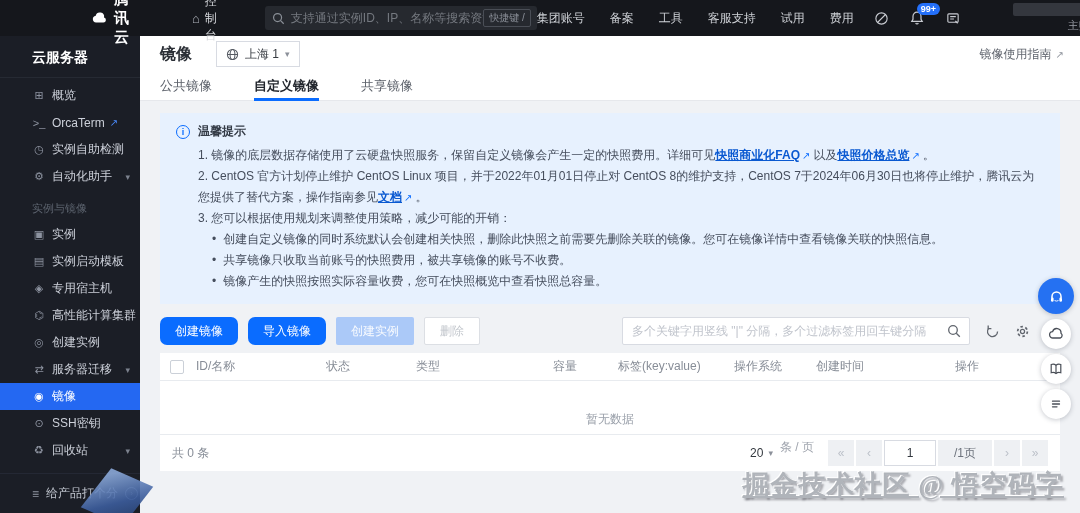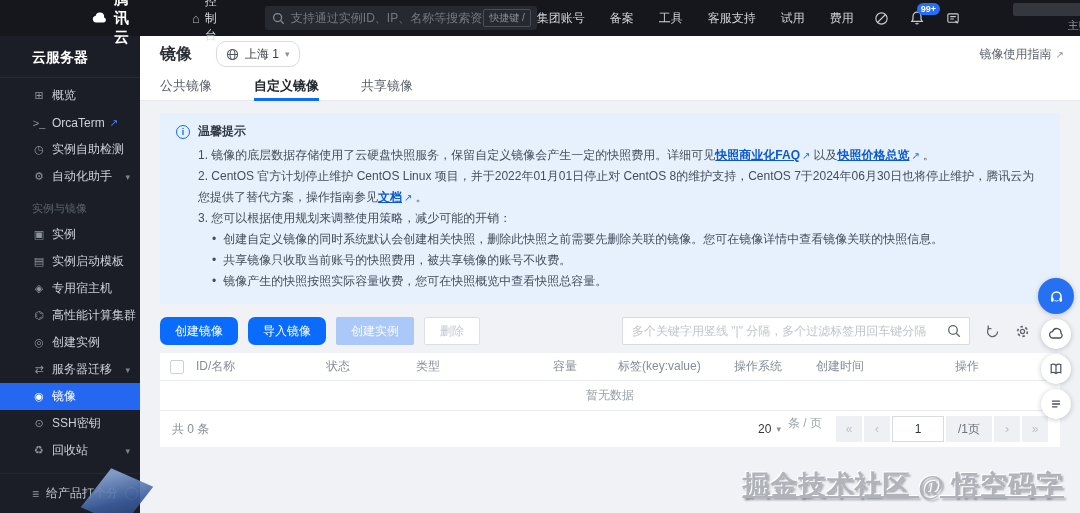--- a/index.html
+++ b/index.html
@@ -47,21 +47,21 @@
   .side-foot { position:absolute; bottom:0; left:0; right:0; height:40px; display:flex; align-items:center;
     padding-left:32px; color:#c3c8d1; font-size:12px; gap:7px; background:#1b1e26; cursor:pointer; border-top:1px solid #242834; }
   .side-foot .g { color:#9298a3; font-style:normal; }
   .side-foot .arr { width:13px; height:13px; border:1px solid #8d93a0; border-radius:50%; font-size:8px;
     display:flex; align-items:center; justify-content:center; color:#8d93a0; }
 
   
   .main { position:absolute; left:140px; top:36px; right:0; bottom:0; background:#f0f2f5; }
   .page-head { height:36px; background:#fff; display:flex; align-items:center; padding:0 16px 0 20px; }
   .page-title { font-size:16px; font-weight:bold; color:#2b2f36; }
-  .region { margin-left:24px; height:26px; border:1px solid #d8dbe2; border-radius:10px; display:flex;
+  .region { margin-left:24px; height:26px; border:1px solid #d8dbe2; border-radius:0; display:flex;
     align-items:center; gap:6px; padding:0 9px; font-size:12px; color:#383c42; background:#fff; cursor:pointer; }
   .region .dd { color:#8b9099; font-size:9px; }
   .guide { margin-left:auto; color:#60656e; font-size:12px; display:flex; align-items:center; gap:4px; cursor:pointer; }
   .guide .ext { font-size:10px; color:#8b9099; }
   .tabs { background:#fff; padding:0 20px; display:flex; gap:42px; border-bottom:1px solid #e6e8ec; height:29px; }
   .tab { font-size:13px; color:#5c616a; position:relative; display:flex; align-items:center; cursor:pointer; }
   .tab.active { color:#22262d; font-weight:bold; }
   .tab.active::after { content:""; position:absolute; left:0; right:0; bottom:-1px; height:3px; background:#0a6cff; }
 
   .content { padding:12px 20px 0; }
@@ -93,32 +93,32 @@
   .tool-ic { margin-left:15px; color:#61666e; display:flex; align-items:center; cursor:pointer; }
 
   
   .table { margin-top:8px; background:#fff; }
   .thead { display:flex; align-items:center; height:28px; border-bottom:1px solid #e8ebef;
     color:#878d97; font-size:12px; padding-left:10px; }
   .cb { width:14px; height:14px; border:1px solid #cbd0d8; border-radius:2px; background:#fff;
     margin-right:12px; cursor:pointer; flex:none; }
   .th { padding-right:8px; white-space:nowrap; overflow:hidden; }
   .empty-row { height:30px; border-bottom:1px solid #e8ebef; display:flex; align-items:center;
-    justify-content:center; color:#9aa0aa; font-size:12px; }
+    justify-content:center; color:#9aa0aa; font-size:12px;margin-top:24px; }
   .tfoot { height:36px; display:flex; align-items:center; padding:0 12px; font-size:12px; color:#878d97; }
   .pager-zone { margin-left:auto; display:flex; align-items:center; }
   .page-size { color:#33383f; display:flex; gap:5px; align-items:center; cursor:pointer; }
   .page-size .dd { color:#8b9099; font-size:9px; }
   .per-page { color:#a0a5ae; margin:0 14px 12px 7px; }
   .pager { display:flex; gap:2px; align-items:center; }
   .pg-btn { width:26px; height:26px; background:#eef0f3; color:#bcc1c9; display:flex; align-items:center;
     justify-content:center; font-size:12px; cursor:default; }
   .pg-input { width:52px; height:26px; border:1px solid #d8dbe2; background:#fff; color:#33383f;
     display:flex; align-items:center; justify-content:center; }
-  .pg-total { width:46px; height:26px; background:#eef0f3; color:#6c727c; display:flex;
+  .pg-total { width:54px; height:26px; background:#eef0f3; color:#6c727c; display:flex;
     align-items:center; justify-content:center; }
 
   
   .fabs { position:absolute; right:6px; top:278px; display:flex; flex-direction:column; align-items:center; gap:5px; z-index:40; }
   .fab { width:30px; height:30px; border-radius:50%; background:#fff; box-shadow:0 1px 5px rgba(30,40,60,.25);
     display:flex; align-items:center; justify-content:center; cursor:pointer; }
   .fab.blue { width:36px; height:36px; background:#2571f2; }
 
   
   .watermark { position:absolute; right:16px; bottom:10px; font-size:27px; font-weight:bold; color:#b0b4ba;

